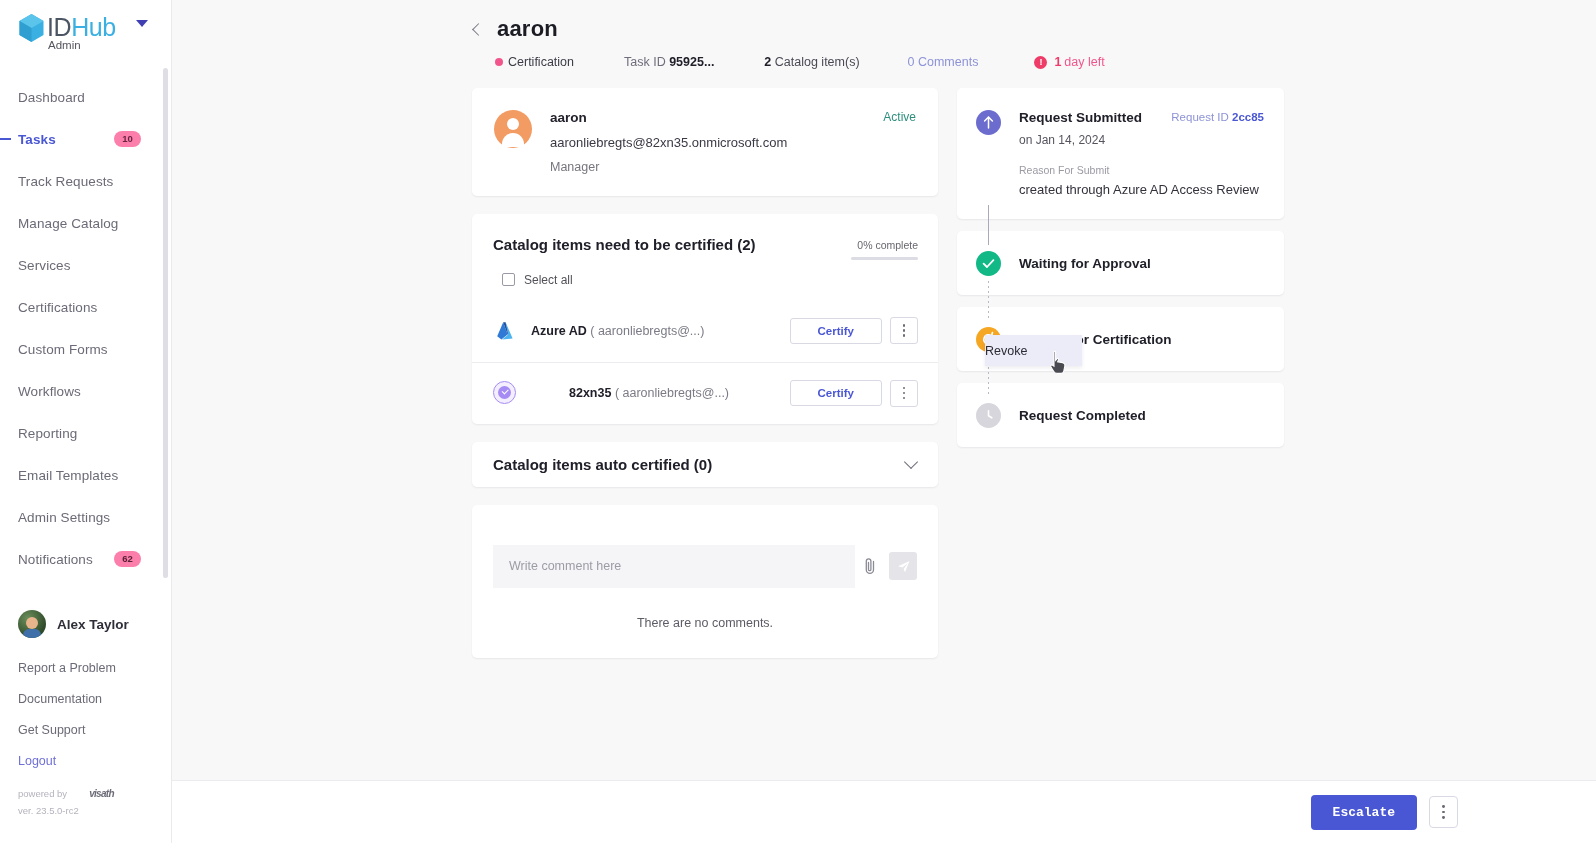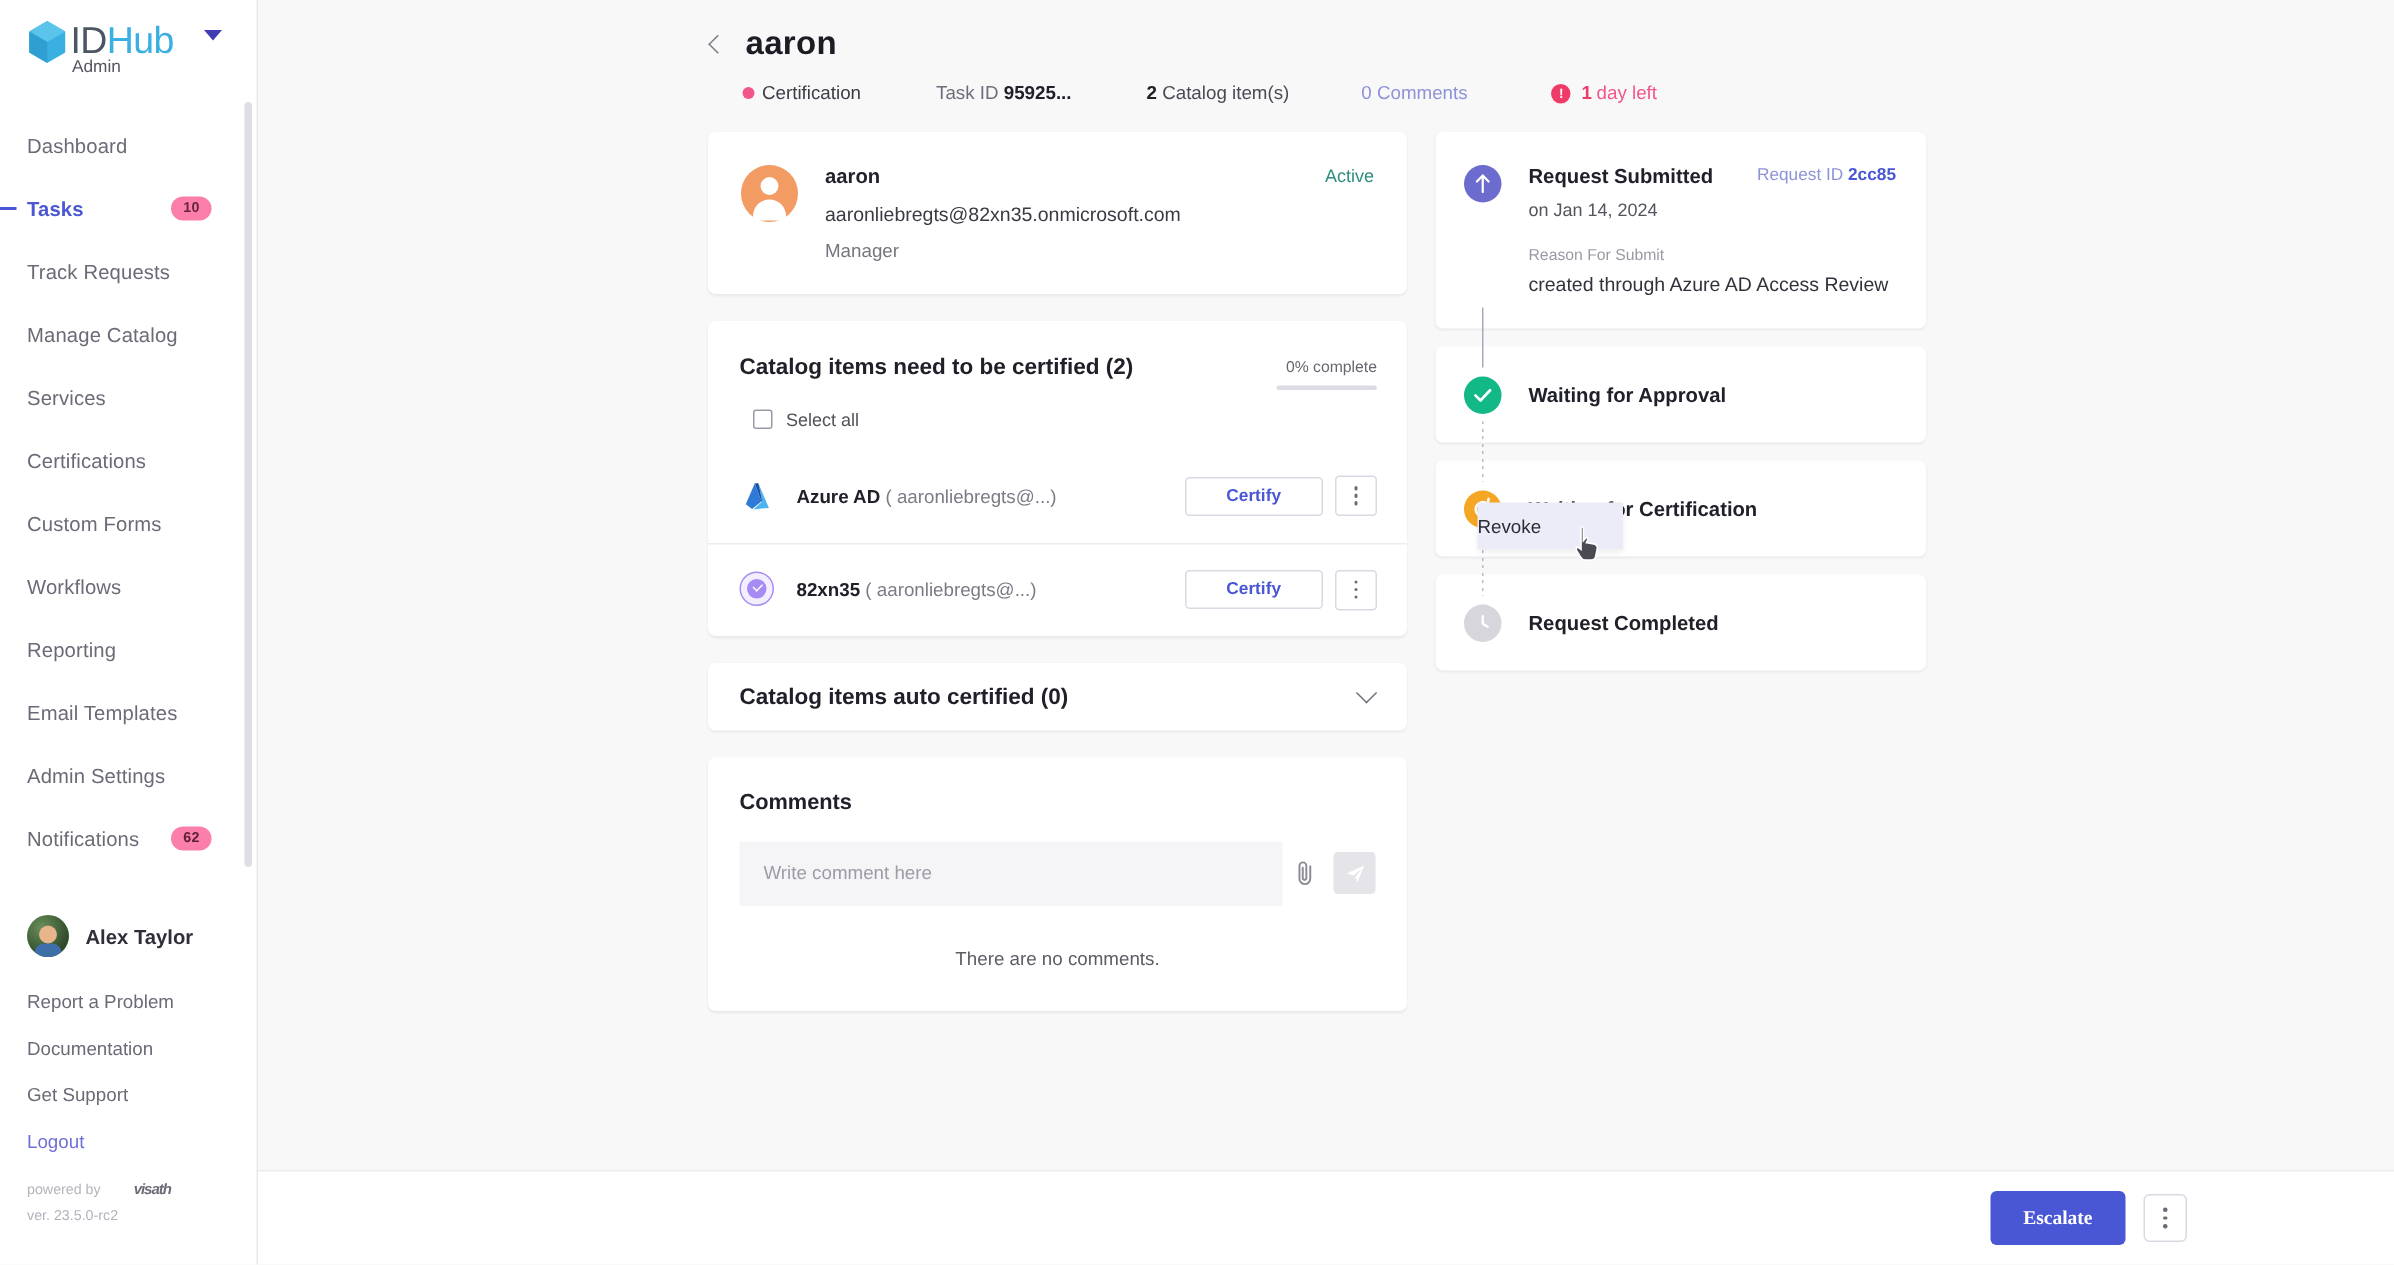--- a/index.html
+++ b/index.html
@@ -190,21 +190,21 @@
   .cbox {
     width: 13px; height: 13px; border: 1.4px solid #9a9aa6;
     border-radius: 2px; background: #fff;
   }
   .select-all span { font-size: 12px; color: #515159; margin-left: 9px; }
 
   .cat-row {
     display: flex; align-items: center; padding: 0 20px 0 21px;
     height: 62px; position: relative;
   }
-  .cat-row + .cat-row { border-top: 1px solid #ececf1; }
+  .cat-row + .cat-row { border-top: 1px solid #ececf1; gap: 38px; }
   .cat-rows { margin-top: 13px; }
   .row-icon { width: 24px; height: 24px; flex: 0 0 24px; margin-right: 14px; }
   .azure-glyph { width: 24px; height: 24px; }
   .badge-check {
     width: 23px; height: 23px; border-radius: 50%;
     border: 1.6px solid #a78bf5; display: flex;
     align-items: center; justify-content: center; background: #f3effe;
   }
   .badge-check i {
     display: block; width: 13px; height: 13px; border-radius: 50%;
@@ -300,21 +300,21 @@
   
   .bottom-bar {
     position: absolute; left: 0; right: 0; bottom: 0; height: 63px;
     background: #fff; border-top: 1px solid #ececf0;
     display: flex; align-items: center; justify-content: flex-end;
     padding-right: 138px; gap: 12px;
   }
   .btn-escalate {
     background: #4a57d4; color: #fff; border: none; border-radius: 4px;
     font-size: 13px; font-weight: 700; padding: 10px 22px;
-    cursor: pointer; font-family: Liberation Serif, serif;
+    cursor: pointer; font-family: Liberation Mono, monospace;
   }
   .kebab-lg {
     width: 29px; height: 32px; border: 1px solid #d9d9e3; background: #fff;
     border-radius: 4px; display: flex; flex-direction: column;
     align-items: center; justify-content: center; gap: 3px; cursor: pointer;
   }
   .kebab-lg i { width: 2.8px; height: 2.8px; border-radius: 50%; background: #6b6b77; display:block;}
 
   .cursor-hand { position: absolute; left: 876px; top: 350px; z-index: 60; }
 </style>
@@ -512,21 +512,20 @@
               </div>
             </div>
           </section>
 
           <section class="card auto-cert">
             <div class="auto-title">Catalog items auto certified (0)</div>
             <span class="chev-down"></span>
           </section>
 
           <section class="card comments">
-            <div class="c-title">Comments</div>
             <div class="c-input-row">
               <input class="c-input" type="text" placeholder="Write comment here" style="">
               <span class="clip">
                 <svg width="16" height="18" viewBox="0 0 16 18">
                   <path d="M11.5 4.5 L11.5 12.8 a3.6 3.6 0 0 1 -7.2 0 L4.3 4.2 a2.3 2.3 0 0 1 4.6 0 L8.9 12.4 a1.2 1.2 0 0 1 -2.4 0 L6.5 5.4" fill="none" stroke="#8b8b95" stroke-width="1.3" stroke-linecap="round"></path>
                 </svg>
               </span>
               <button class="send-btn">
                 <svg width="15" height="15" viewBox="0 0 15 15">
                   <path d="M13.5 2 L2 7.2 L6.4 8.6 L11.8 4.2 L7.6 9.9 L9 13.2 Z" fill="#ffffff"></path>

